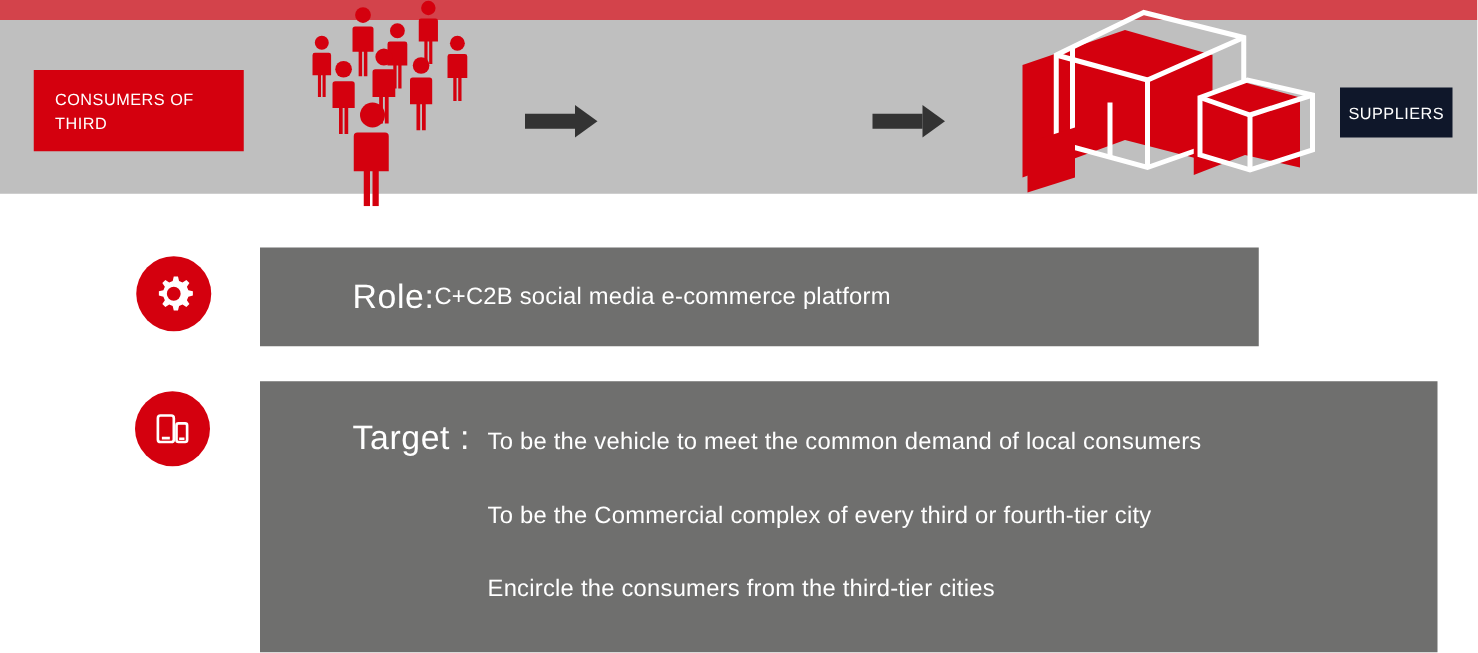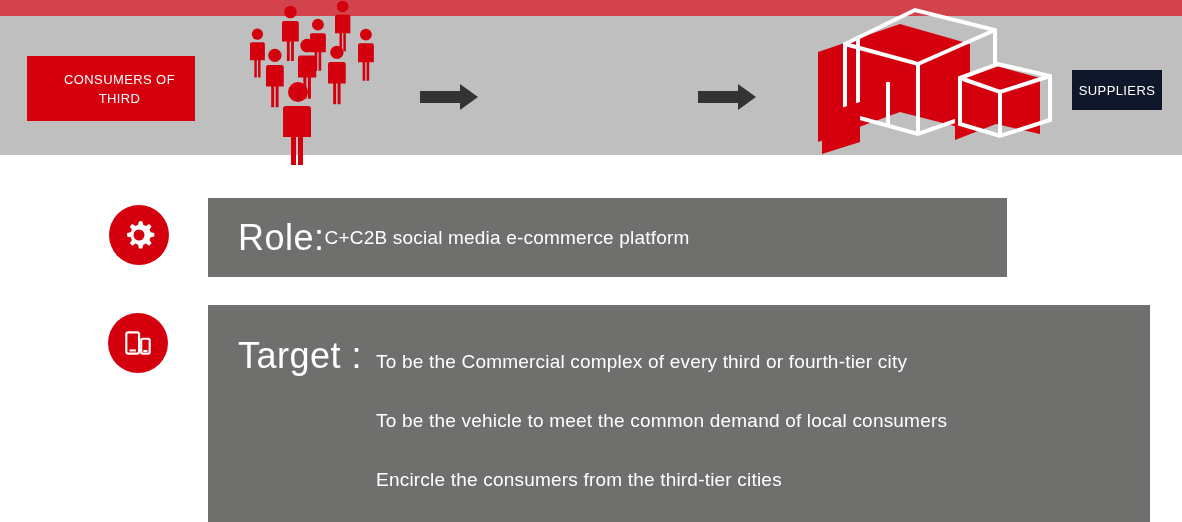--- a/index.html
+++ b/index.html
@@ -42,21 +42,20 @@
     background: #d4000e;
     color: #ffffff;
     font-size: 13px;
     letter-spacing: 0.4px;
     line-height: 19px;
     display: flex;
     flex-direction: column;
     justify-content: center;
     padding-left: 17px;
     box-sizing: border-box;
-    text-align: center;
   }
   .consumers-label span { display: block; }
 
   
   .suppliers-label {
     position: absolute;
     left: 1072px; top: 70px;
     width: 90px;
     height: 40px;
     background: #0f172a;
@@ -136,23 +135,24 @@
     align-items: center;
     padding-left: 30px;
   }
   .panel-target {
     left: 208px; top: 305px;
     width: 942px; height: 217px;
     padding: 30px 0 0 30px;
   }
 
   .label-big {
-    font-size: 36px;
+    font-size: 27px;
     font-weight: normal;
     letter-spacing: 0.5px;
+    margin-left: 44px;
   }
   .role-text {
     font-size: 19px;
     letter-spacing: 0.2px;
   }
   .target-head {
     display: flex;
     align-items: baseline;
   }
   .target-lines {
@@ -287,18 +287,18 @@
       <line x1="8" y1="23" x2="14" y2="23"></line>
       <line x1="21" y1="23.5" x2="25" y2="23.5"></line>
     </g>
   </svg>
 </div>
 
 <div class="panel panel-target">
   <div class="target-head">
     <span class="label-big">Target :</span>
     <div class="target-lines">
+      <div class="target-line">To be the vehicle to meet the common demand of local consumers</div>
       <div class="target-line">To be the Commercial complex of every third or fourth-tier city</div>
-      <div class="target-line">To be the vehicle to meet the common demand of local consumers</div>
       <div class="target-line">Encircle the consumers from the third-tier cities</div>
     </div>
   </div>
 </div>
 
 </body></html>

